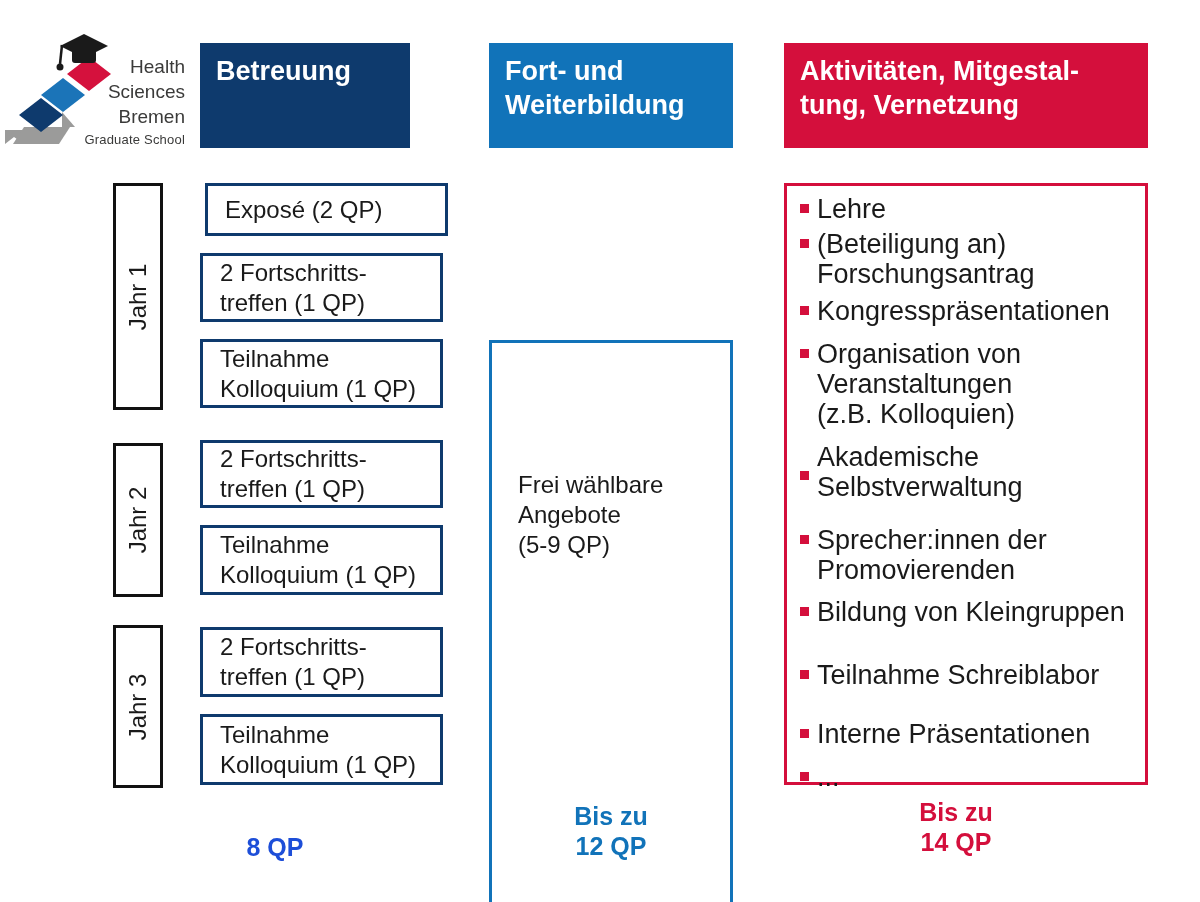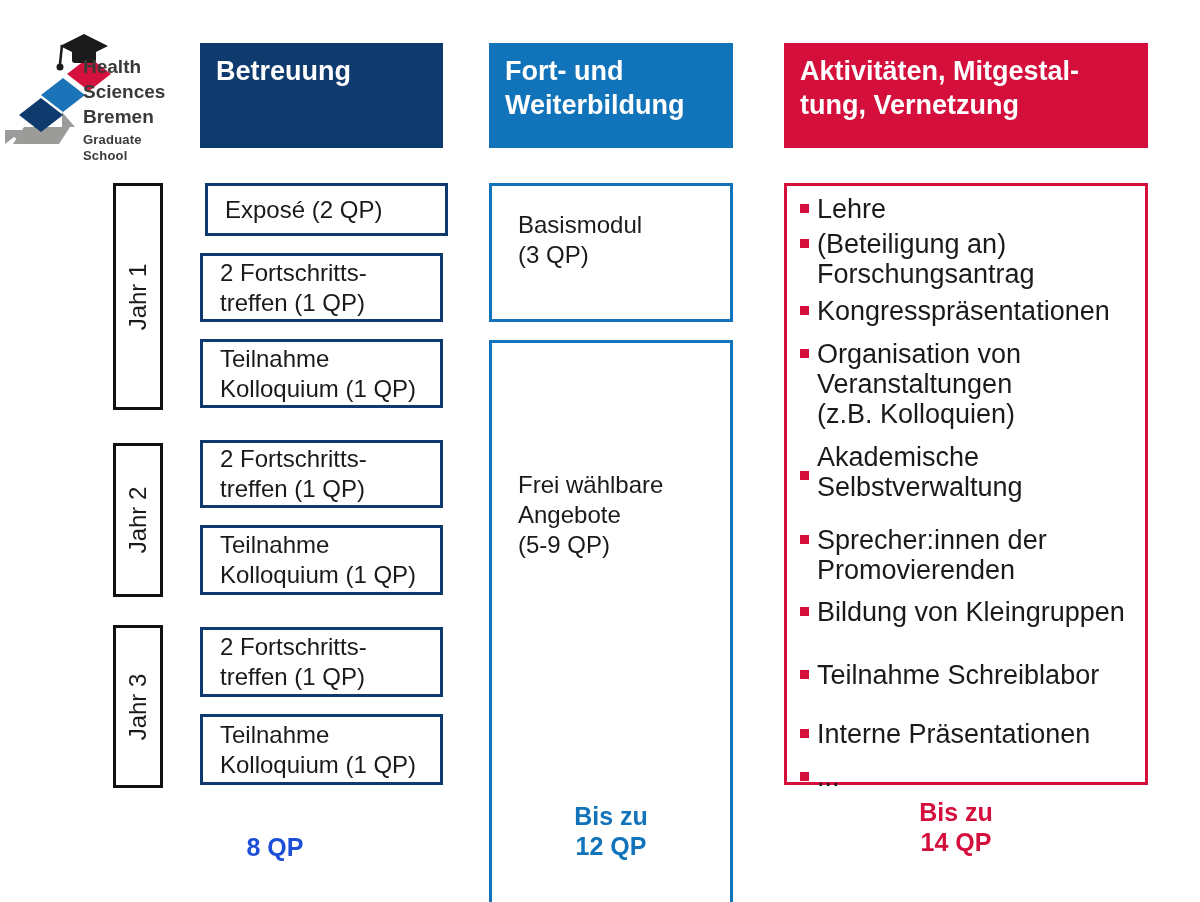--- a/index.html
+++ b/index.html
@@ -3,27 +3,27 @@
 <meta charset="utf-8">
 <style>
   html,body{margin:0;padding:0;background:#ffffff;}
   .canvas{
     position:relative;width:1200px;height:902px;background:#ffffff;
     font-family:"Liberation Sans","DejaVu Sans",sans-serif;color:#1a1a1a;overflow:hidden;
   }
   .pre{white-space:pre-line;}
   
   .logo-svg{position:absolute;left:0;top:0;width:190px;height:155px;}
-  .logo-text{position:absolute;left:83px;top:54px;width:102px;text-align:left;
-    font-weight:bold;color:#3a3a39;font-size:19px;line-height:25px;}
+  .logo-text{position:absolute;left:83px;top:54px;width:102px;text-align:right;
+    font-weight:normal;color:#3a3a39;font-size:19px;line-height:25px;}
   .logo-sub{font-size:13px;line-height:16px;margin-top:3px;letter-spacing:.2px;}
   
   .hdr{position:absolute;box-sizing:border-box;color:#ffffff;font-weight:bold;
     font-size:27px;line-height:34px;padding:11px 10px 0 16px;}
-  .hdr-betreuung{left:200px;top:43px;width:243px;height:105px;background:#0e3a6d;}
+  .hdr-betreuung{left:200px;top:43px;width:210px;height:105px;background:#0e3a6d;}
   .hdr-weiterbildung{left:489px;top:43px;width:244px;height:105px;background:#1173b9;}
   .hdr-aktivitaeten{left:784px;top:43px;width:364px;height:105px;background:#d40f3c;}
   
   .yearbox{position:absolute;left:113px;width:50px;box-sizing:border-box;
     border:3px solid #111111;background:#fff;display:flex;align-items:center;justify-content:center;}
   .yearbox span{transform:rotate(-90deg);white-space:nowrap;font-size:24px;color:#1a1a1a;}
   .y1{top:183px;height:227px;}
   .y2{top:443px;height:154px;}
   .y3{top:625px;height:163px;}
   
@@ -104,22 +104,20 @@
 Kolloquium (1 QP)</div>
   <div class="box b-r4 pre">2 Fortschritts-
 treffen (1 QP)</div>
   <div class="box b-r5 pre">Teilnahme
 Kolloquium (1 QP)</div>
   <div class="box b-r6 pre">2 Fortschritts-
 treffen (1 QP)</div>
   <div class="box b-r7 pre">Teilnahme
 Kolloquium (1 QP)</div>
 
-  <div class="box box-blue w-b1 pre">Basismodul
-(3 QP)</div>
   <div class="box box-blue w-b2 pre">Frei wählbare
 Angebote
 (5-9 QP)</div>
 
   <div class="act-panel">
     <ul class="act-list">
       <li>Lehre</li>
       <li class="g5">(Beteiligung an)
 Forschungsantrag</li>
       <li class="g7">Kongresspräsentationen</li>

